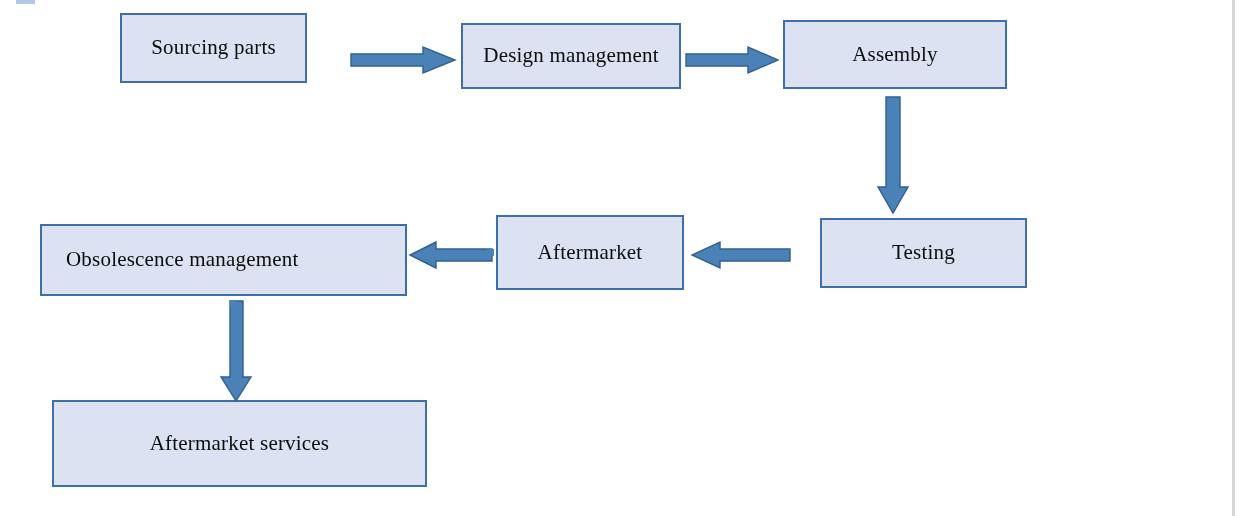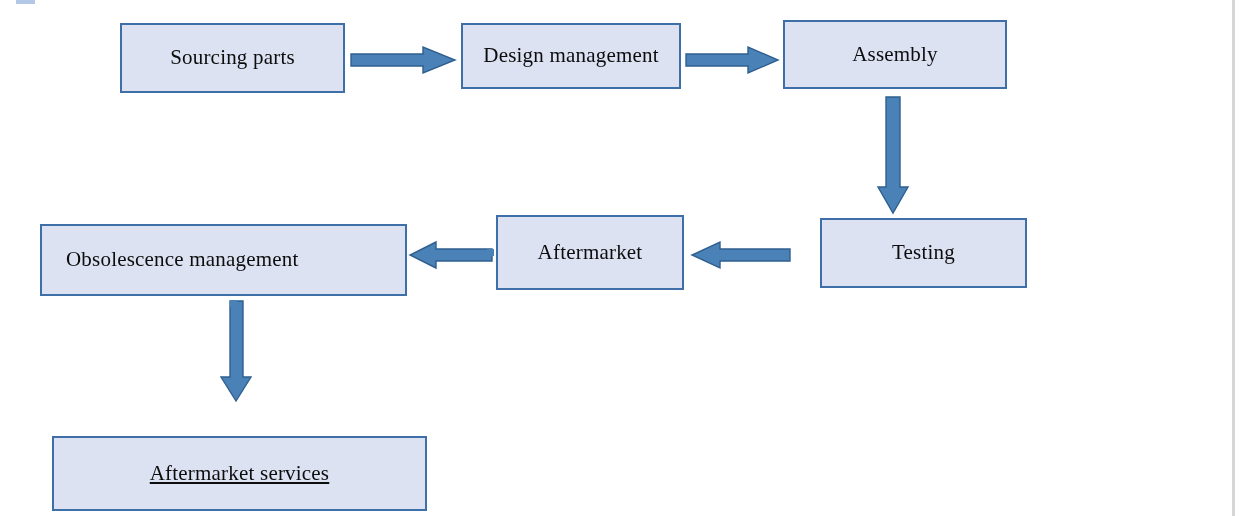--- a/index.html
+++ b/index.html
@@ -55,21 +55,21 @@
   .arrow svg {
     display: block;
     overflow: visible;
   }
 </style>
 </head>
 <body>
 
 <div id="canvas">
 
-  <div class="node" style="left:120px; top:23px; width:225px; height:70px;">
+  <div class="node" style="left:120px; top:13px; width:187px; height:70px;">
     <span>Sourcing parts</span>
   </div>
 
   <div class="node" style="left:461px; top:23px; width:220px; height:66px;">
     <span>Design management</span>
   </div>
 
   <div class="node" style="left:783px; top:20px; width:224px; height:69px;align-items:center;">
     <span>Assembly</span>
   </div>
@@ -79,21 +79,21 @@
   </div>
 
   <div class="node" style="left:496px; top:215px; width:188px; height:75px;">
     <span>Aftermarket</span>
   </div>
 
   <div class="node" style="left:785px; top:218px; width:207px; height:70px;margin-left:35px;">
     <span>Testing</span>
   </div>
 
-  <div class="node" style="left:52px; top:436px; width:375px; height:75px;text-decoration:underline;">
+  <div class="node" style="left:52px; top:400px; width:375px; height:87px;">
     <span>Aftermarket services</span>
   </div>
 
   <div class="arrow" style="left:351px; top:45px;">
     <svg width="104" height="30" viewBox="0 0 104 30">
       <polygon points="0,9 72,9 72,2 104,15 72,28 72,21 0,21" fill="#4a82b8" stroke="#2f5f8f" stroke-width="1.4"></polygon>
     </svg>
   </div>
 
   <div class="arrow" style="left:686px; top:45px;">

